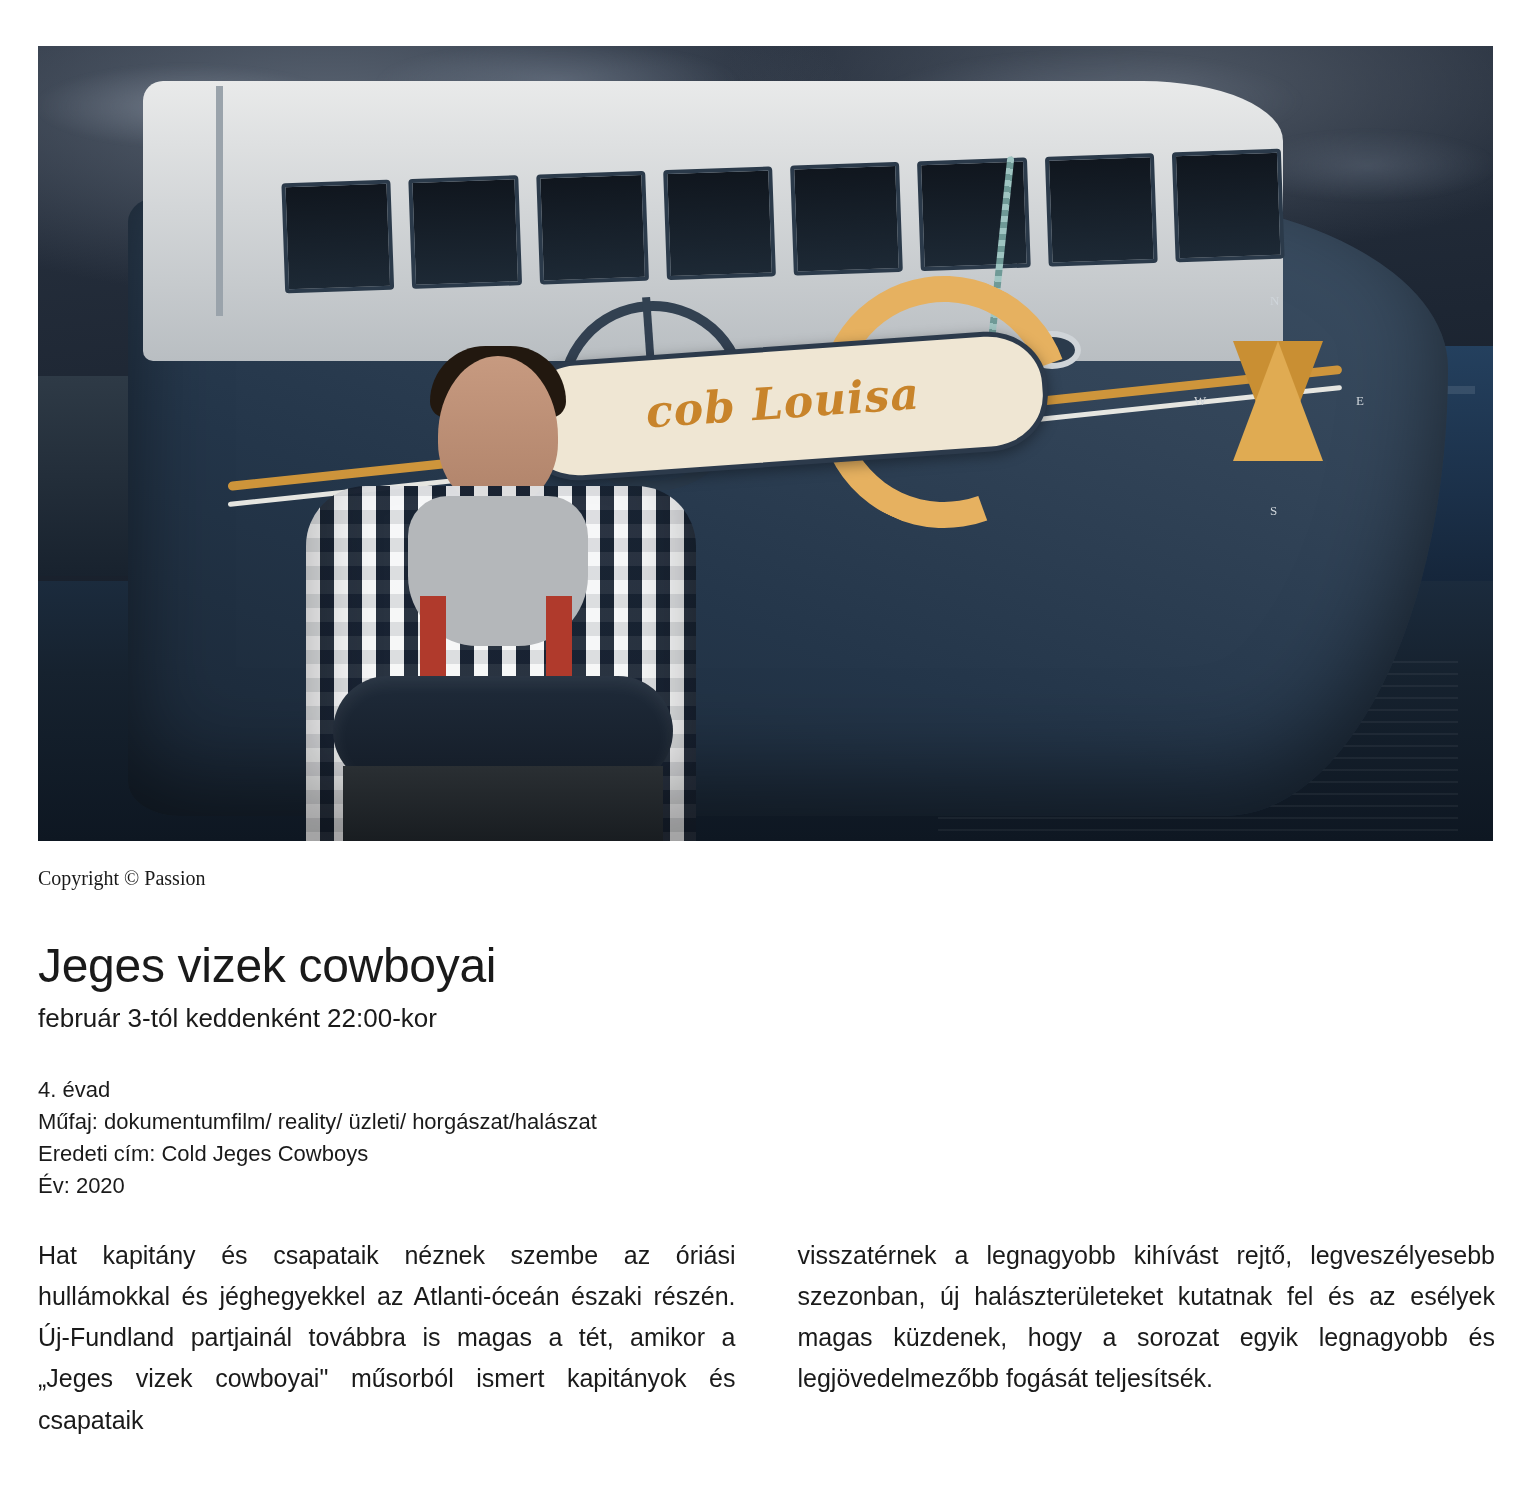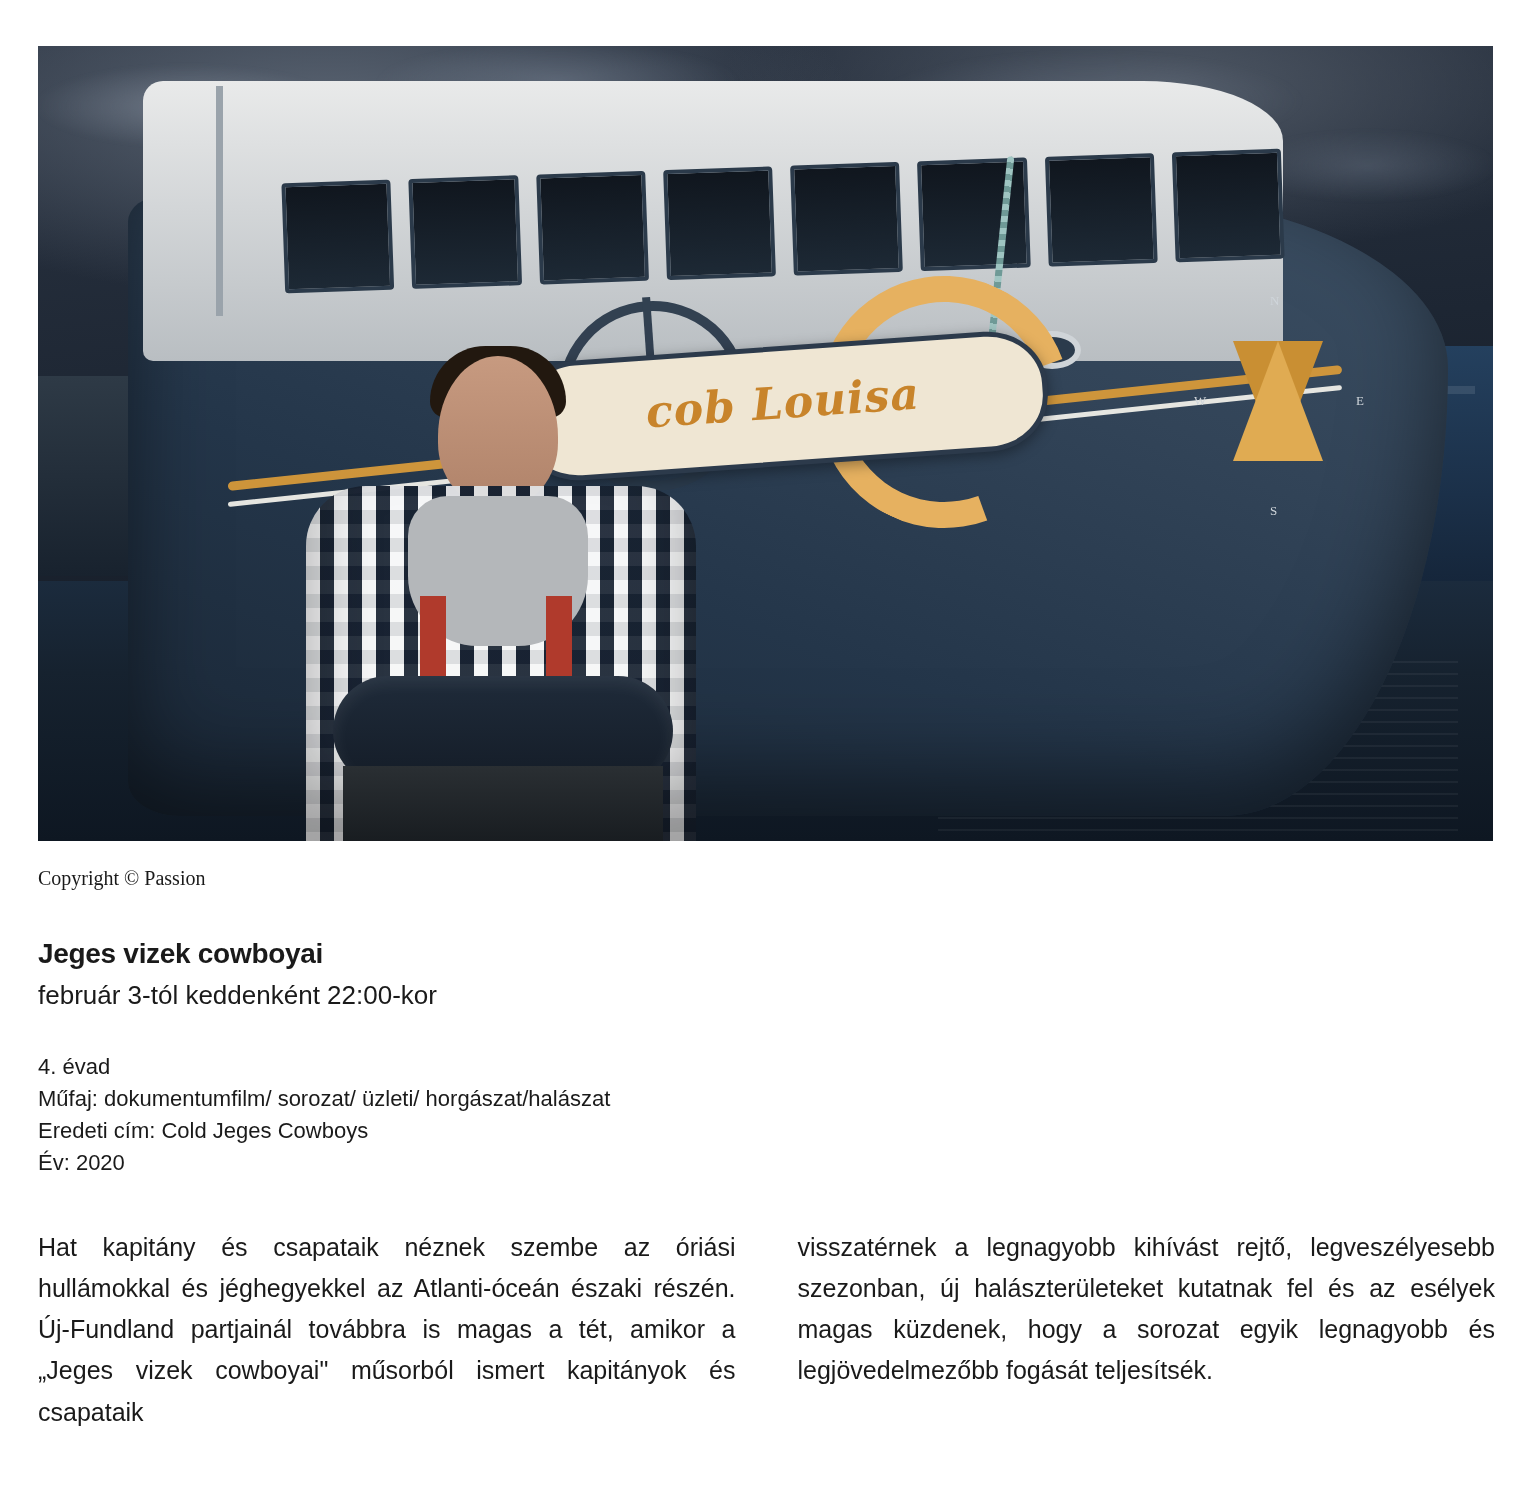--- a/index.html
+++ b/index.html
@@ -246,37 +246,37 @@
 
   
   .copyright {
     margin-top: 26px;
     font-size: 20px;
     color: #1a1a1a;
     font-family: Liberation Serif, serif;
   }
   .title {
     margin: 48px 0 0 0;
-    font-size: 28px;
-    font-weight: bold;
+    font-size: 48px;
+    font-weight: normal;
     letter-spacing: -0.3px;
   }
   .subtitle {
     margin: 10px 0 0 0;
     font-size: 26px;
     font-weight: normal;
   }
   .meta {
     margin-top: 40px;
     font-size: 22px;
     line-height: 1.45;
   }
   .meta div { white-space: nowrap; }
   .columns {
-    margin-top: 48px;
+    margin-top: 33px;
     display: flex;
     gap: 62px;
   }
   .col {
     flex: 1;
     font-size: 25px;
     line-height: 1.65;
     text-align: justify;
     text-justify: inter-word;
   }
@@ -343,21 +343,21 @@
     </div>
   </div>
 
   <div class="copyright">Copyright © Passion</div>
 
   <h1 class="title">Jeges vizek cowboyai</h1>
   <h2 class="subtitle">február 3-tól keddenként 22:00-kor</h2>
 
   <div class="meta">
     <div>4. évad</div>
-    <div>Műfaj: dokumentumfilm/ sorozat/ üzleti/ horgászat/halászat</div>
+    <div>Műfaj: dokumentumfilm/ reality/ üzleti/ horgászat/halászat</div>
     <div>Eredeti cím: Cold Jeges Cowboys</div>
     <div>Év: 2020</div>
   </div>
 
   <div class="columns">
     <div class="col">Hat kapitány és csapataik néznek szembe az óriási hullámokkal és jéghegyekkel az Atlanti-óceán északi részén. Új-Fundland partjainál továbbra is magas a tét, amikor a „Jeges vizek cowboyai" műsorból ismert kapitányok és csapataik</div>
     <div class="col">visszatérnek a legnagyobb kihívást rejtő, legveszélyesebb szezonban, új halászterületeket kutatnak fel és az esélyek magas küzdenek, hogy a sorozat egyik legnagyobb és legjövedelmezőbb fogását teljesítsék.</div>
   </div>
 
 </div>

